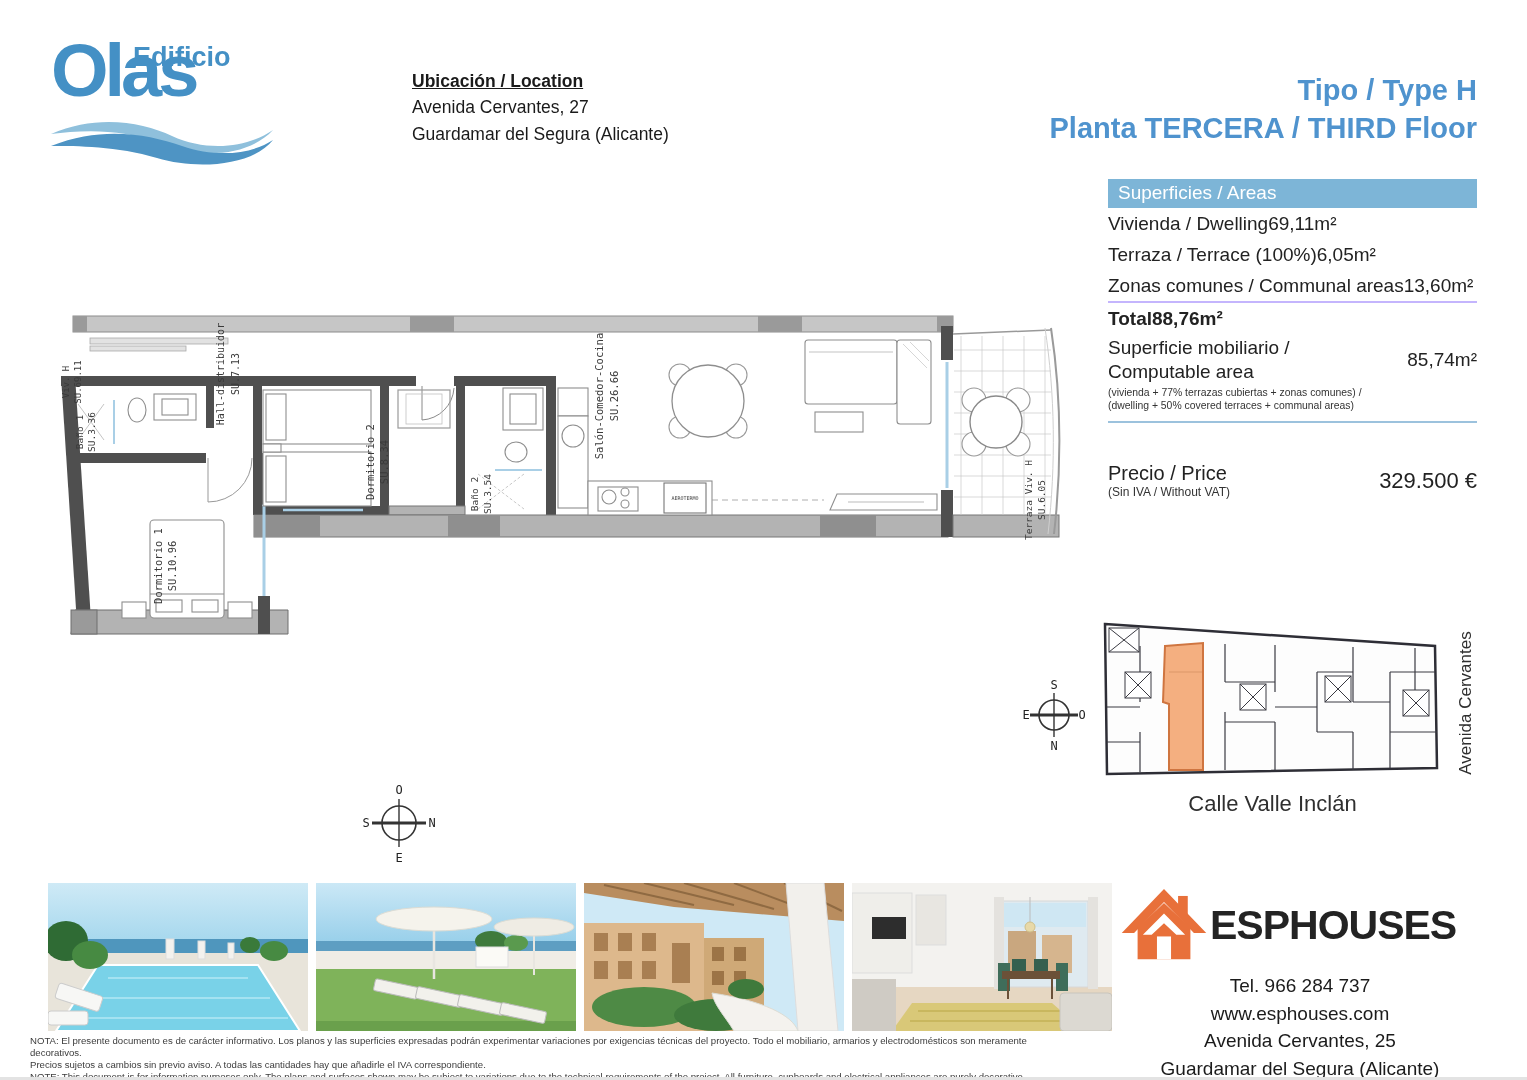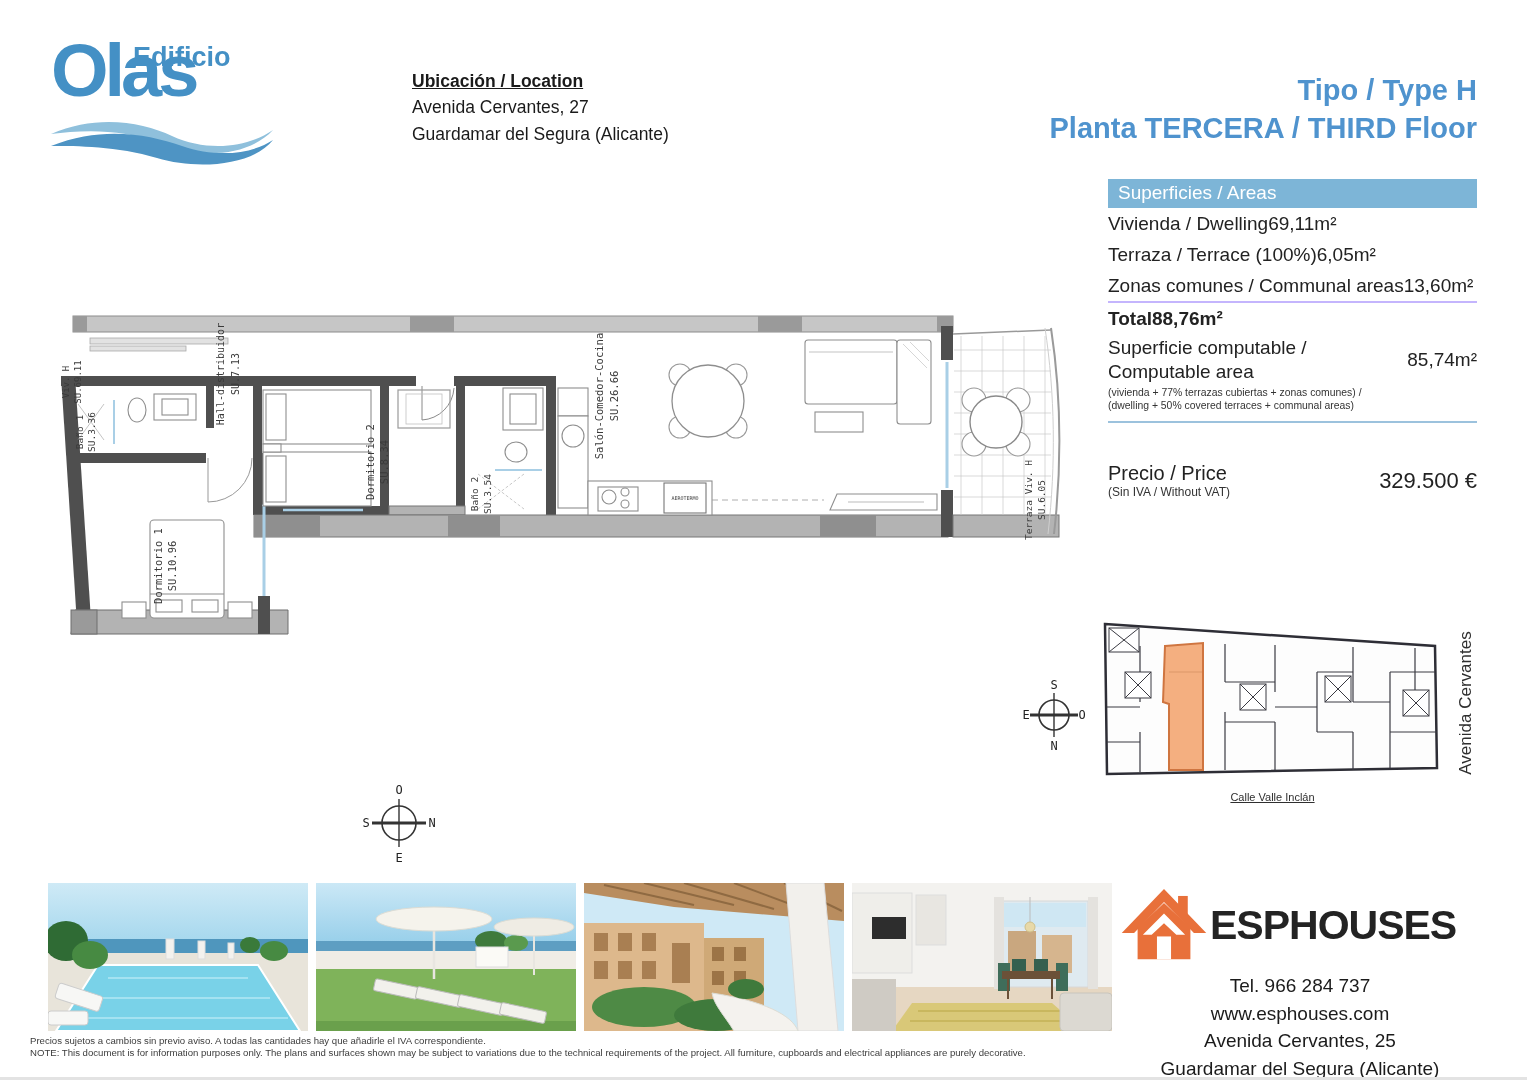--- a/index.html
+++ b/index.html
@@ -35,21 +35,21 @@
   .price .note { font-size:12px; color:#333; }
   .price .v { font-size:22px; color:#222; align-self:center; }
   
   .floorplan { position:absolute; left:58px; top:304px; }
   .fpl { font-family:"DejaVu Sans Mono", monospace; fill:#3a3a3a; }
   .fp-compass { position:absolute; left:360px; top:778px; }
   .cmp-t { font-family:"DejaVu Sans Mono", monospace; font-size:12px; fill:#222; }
   
   .siteplan { position:absolute; left:1085px; top:612px; }
   .site-compass { position:absolute; left:1022px; top:676px; }
-  .street-bottom { position:absolute; left:1100px; top:791px; width:345px; text-align:center; font-size:11px; color:#2f2f2f;text-decoration:underline; }
+  .street-bottom { position:absolute; left:1100px; top:791px; width:345px; text-align:center; font-size:22px; color:#2f2f2f; }
   .street-right { position:absolute; left:1378px; top:691px; width:180px; height:24px; transform:rotate(-90deg); text-align:center; font-size:17px; color:#2f2f2f; }
   
   .photos { position:absolute; left:48px; top:883px; display:flex; gap:8px; }
   .photos svg { display:block; }
   
   .agency { position:absolute; left:1120px; top:884px; width:360px; }
   .agency .row { display:flex; align-items:center; }
   .agency .name { font-size:41px; font-weight:800; color:#232323; letter-spacing:-1px; margin-left:2px; }
   .agency .contact { text-align:center; font-size:19px; color:#1b1b1b; line-height:1.45; margin-top:6px; }
   
@@ -94,21 +94,21 @@
     <div class="arow">
       <span>Zonas comunes / Communal areas</span>
       <span class="v">13,60m²</span>
     </div>
     <div class="arow total total-sep">
       <span>Total</span>
       <span class="v">88,76m²</span>
     </div>
     <div class="comp">
       <div class="lbl">
-        <div>Superficie computable /</div>
+        <div>Superficie mobiliario /</div>
         <div>Computable area</div>
       </div>
       <div class="v">85,74m²</div>
     </div>
     <div class="comp-notes">
       <div>(vivienda + 77% terrazas cubiertas + zonas comunes) /</div>
       <div>(dwelling + 50% covered terraces + communal areas)</div>
     </div>
   </div>
 
@@ -466,19 +466,20 @@
     </div>
     <div class="contact">
       <div>Tel. 966 284 737</div>
       <div>www.esphouses.com</div>
       <div>Avenida Cervantes, 25</div>
       <div>Guardamar del Segura (Alicante)</div>
     </div>
   </div>
 
   <div class="notes">
+    <div>NOTA: El presente documento es de carácter informativo. Los planos y las superficies expresadas podrán experimentar variaciones por exigencias técnicas del proyecto. Todo el mobiliario, armarios y electrodomésticos son meramente decorativos.</div>
     <div>Precios sujetos a cambios sin previo aviso. A todas las cantidades hay que añadirle el IVA correspondiente.</div>
     <div>NOTE: This document is for information purposes only. The plans and surfaces shown may be subject to variations due to the technical requirements of the project. All furniture, cupboards and electrical appliances are purely decorative.</div>
 
   </div>
 
   <div class="page-bottom-line"></div>
 </div>
 
 </body></html>

